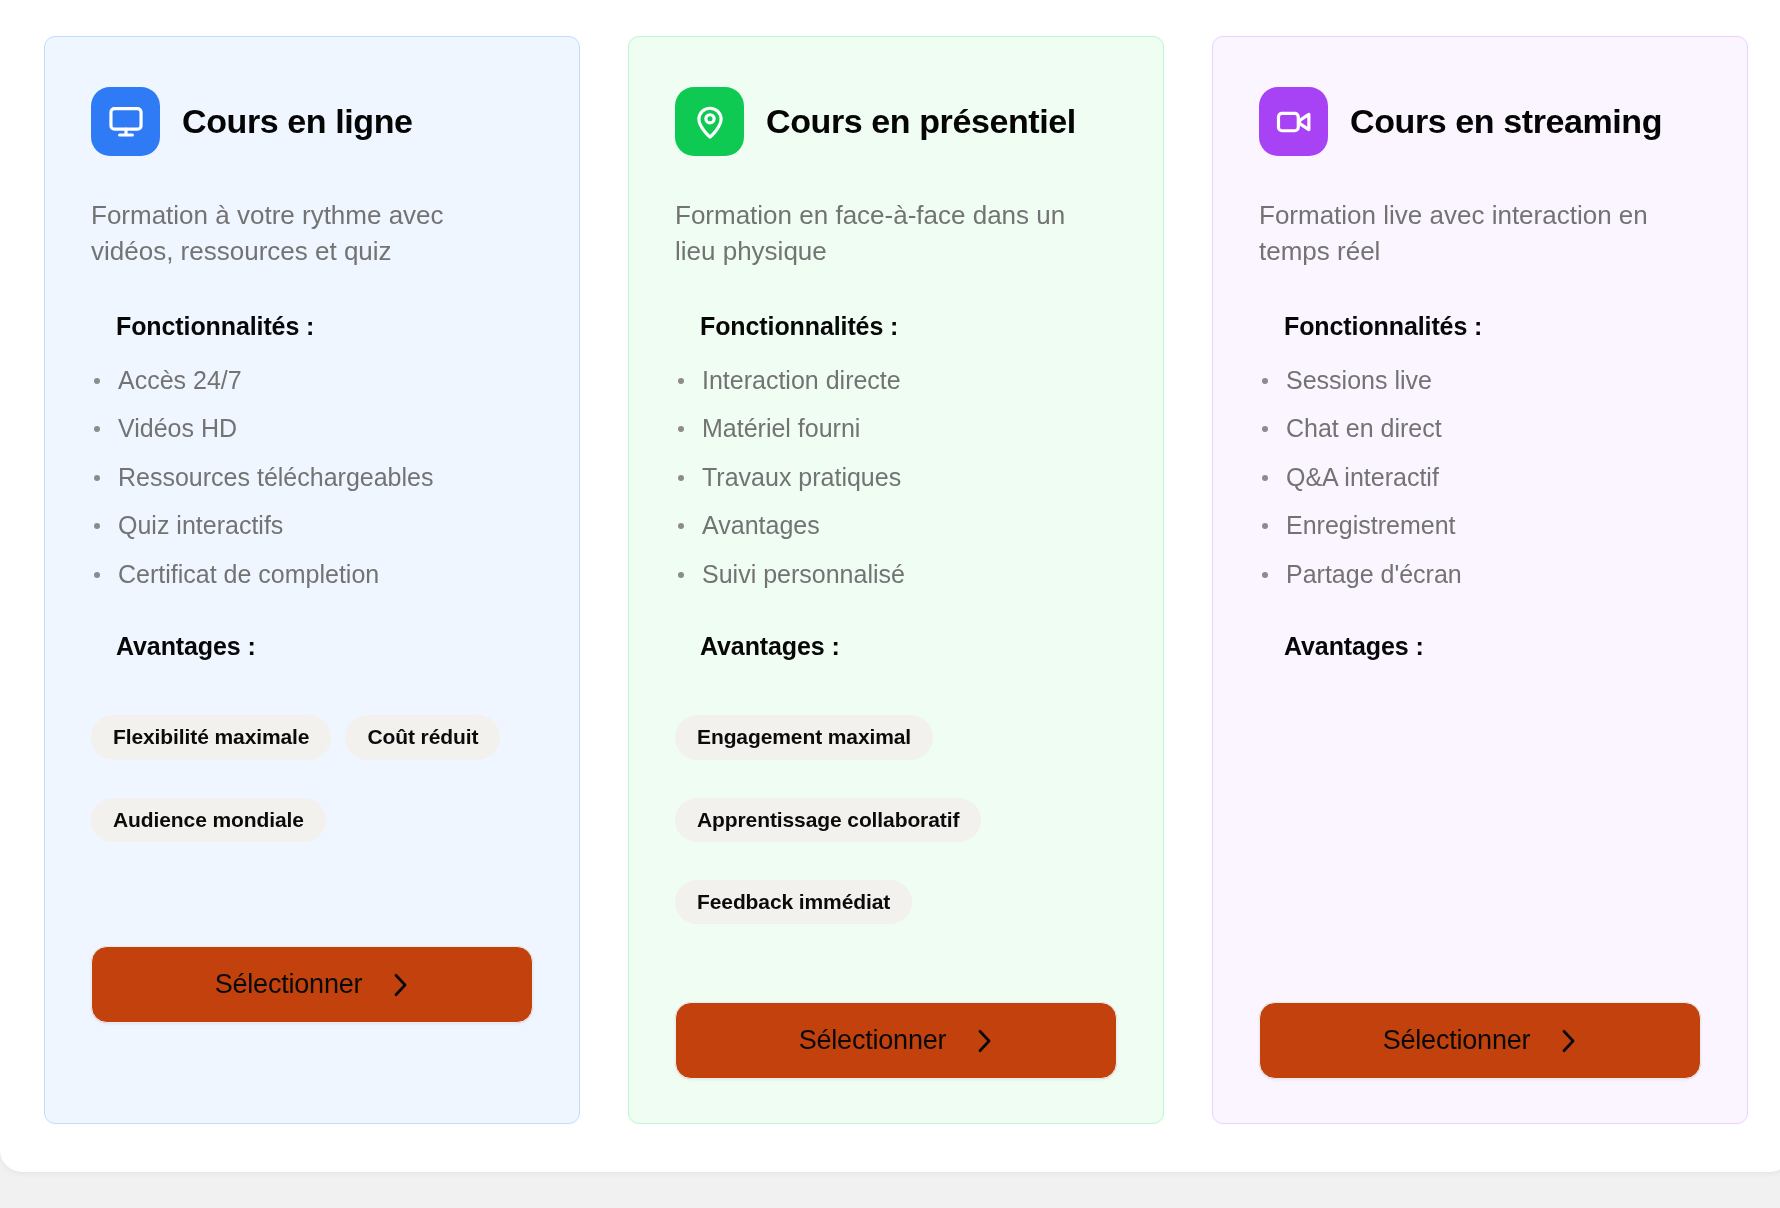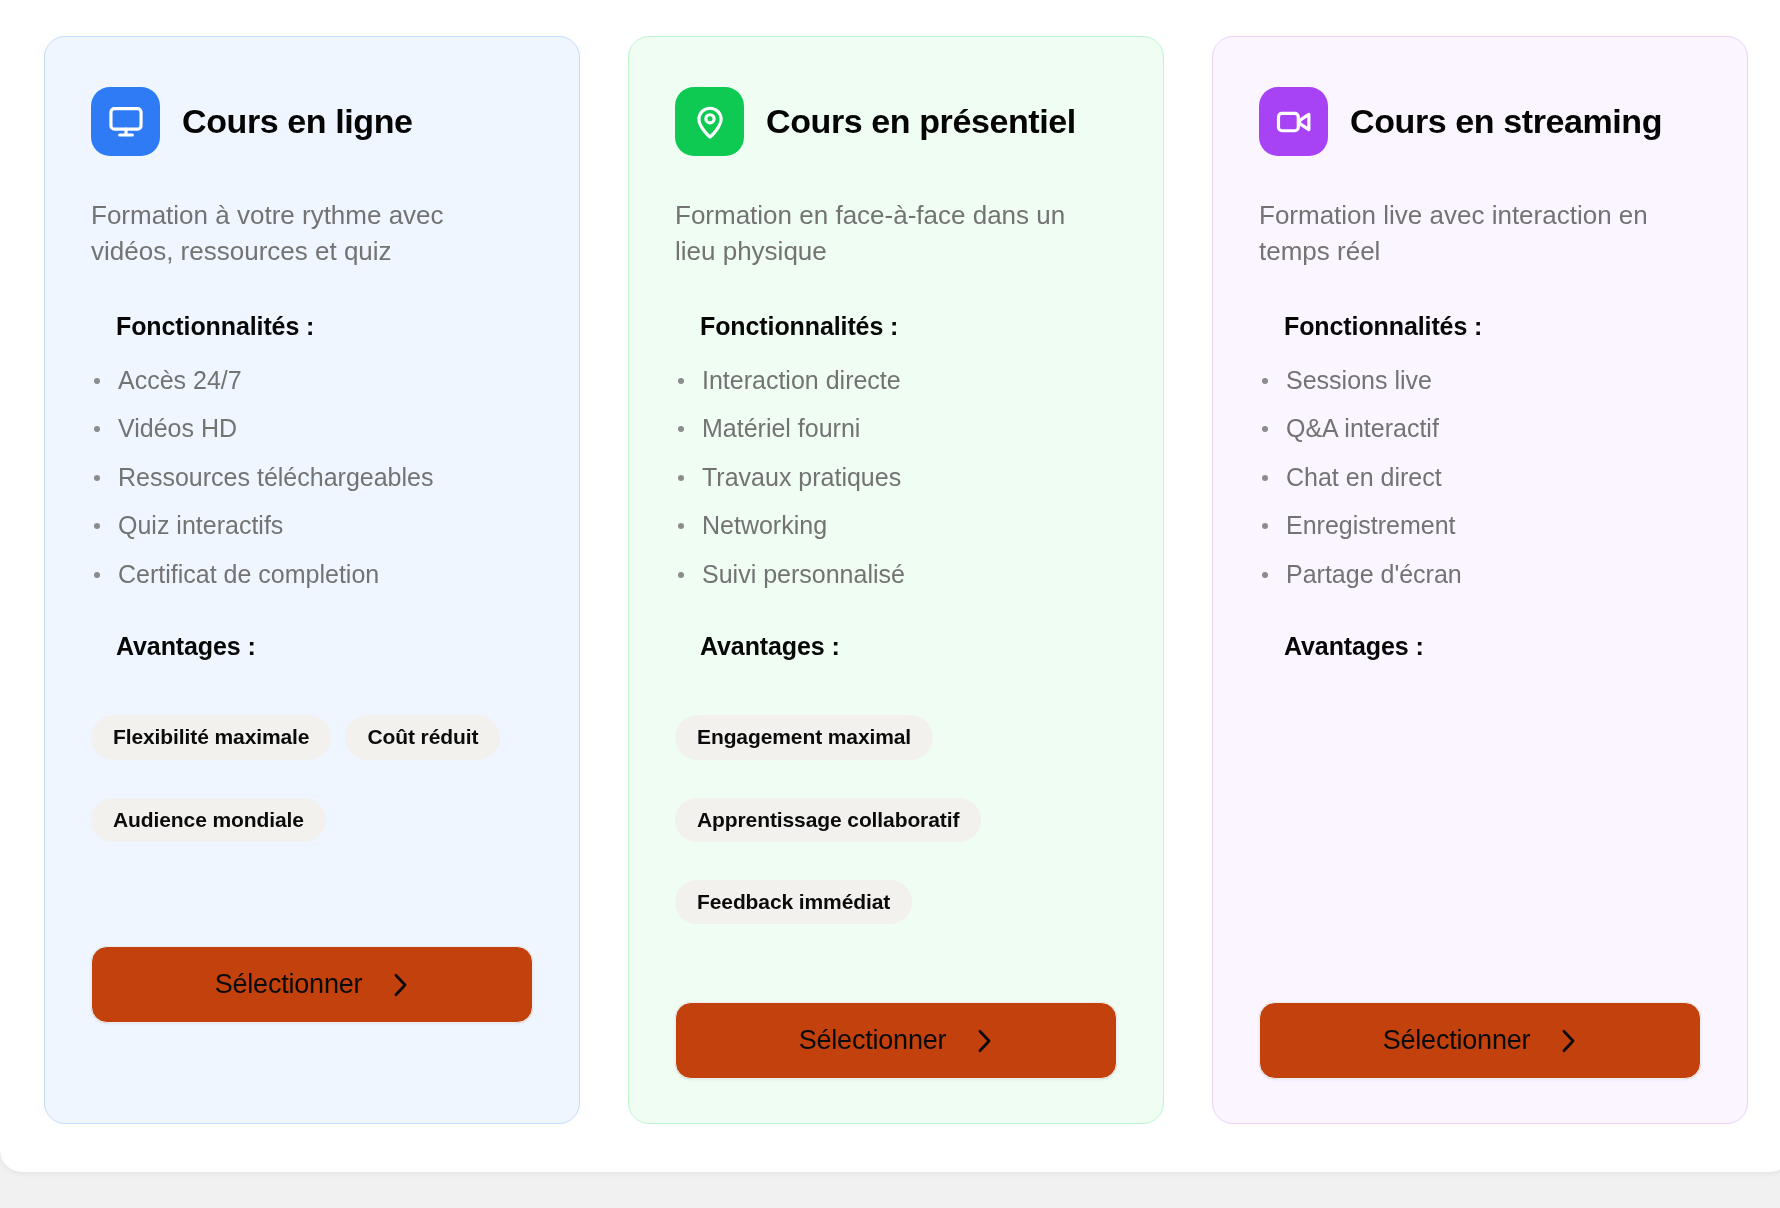--- a/index.html
+++ b/index.html
@@ -36,21 +36,21 @@
     width: 1704px;
     display: flex;
     gap: 48px;
     align-items: flex-start;
   }
 
   
   .card {
     flex: 1 1 0;
     min-width: 0;
-    border-radius: 21px;
+    border-radius: 11px;
     border: 1.6px solid transparent;
     padding: 50px 46px 44px 46px;
     min-height: 1088px;
     display: flex;
     flex-direction: column;
   }
 
   .card.theme-blue   { background: #eff6ff; border-color: #c3dcfd; }
   .card.theme-green  { background: #effdf3; border-color: #bdf5cf; }
   .card.theme-purple { background: #faf5ff; border-color: #e9d2fb; }
@@ -239,21 +239,21 @@
         <div class="card-title">Cours en présentiel</div>
       </div>
 
       <div class="card-desc">Formation en face-à-face dans un lieu physique</div>
 
       <div class="section-heading">Fonctionnalités :</div>
       <ul class="feature-list">
         <li class="feature-item">Interaction directe</li>
         <li class="feature-item">Matériel fourni</li>
         <li class="feature-item">Travaux pratiques</li>
-        <li class="feature-item">Networking</li>
+        <li class="feature-item">Avantages</li>
         <li class="feature-item">Suivi personnalisé</li>
       </ul>
 
       <div class="section-heading">Avantages :</div>
       <div class="tag-wrap">
         <span class="tag">Engagement maximal</span>
         <span class="tag">Apprentissage collaboratif</span>
         <span class="tag">Feedback immédiat</span>
       </div>
 
@@ -276,22 +276,22 @@
           </svg>
         </div>
         <div class="card-title">Cours en streaming</div>
       </div>
 
       <div class="card-desc">Formation live avec interaction en temps réel</div>
 
       <div class="section-heading">Fonctionnalités :</div>
       <ul class="feature-list">
         <li class="feature-item">Sessions live</li>
+        <li class="feature-item">Chat en direct</li>
         <li class="feature-item">Q&amp;A interactif</li>
-        <li class="feature-item">Chat en direct</li>
         <li class="feature-item">Enregistrement</li>
         <li class="feature-item">Partage d'écran</li>
       </ul>
 
       <div class="section-heading">Avantages :</div>
 
       <div class="btn-area">
         <button class="select-button">
           <span class="select-button-label">Sélectionner</span>
           <svg class="chev" width="17" height="26" viewBox="0 0 12 20" fill="none" stroke="#0a0a0a" stroke-width="2.1" stroke-linecap="round" stroke-linejoin="round">

